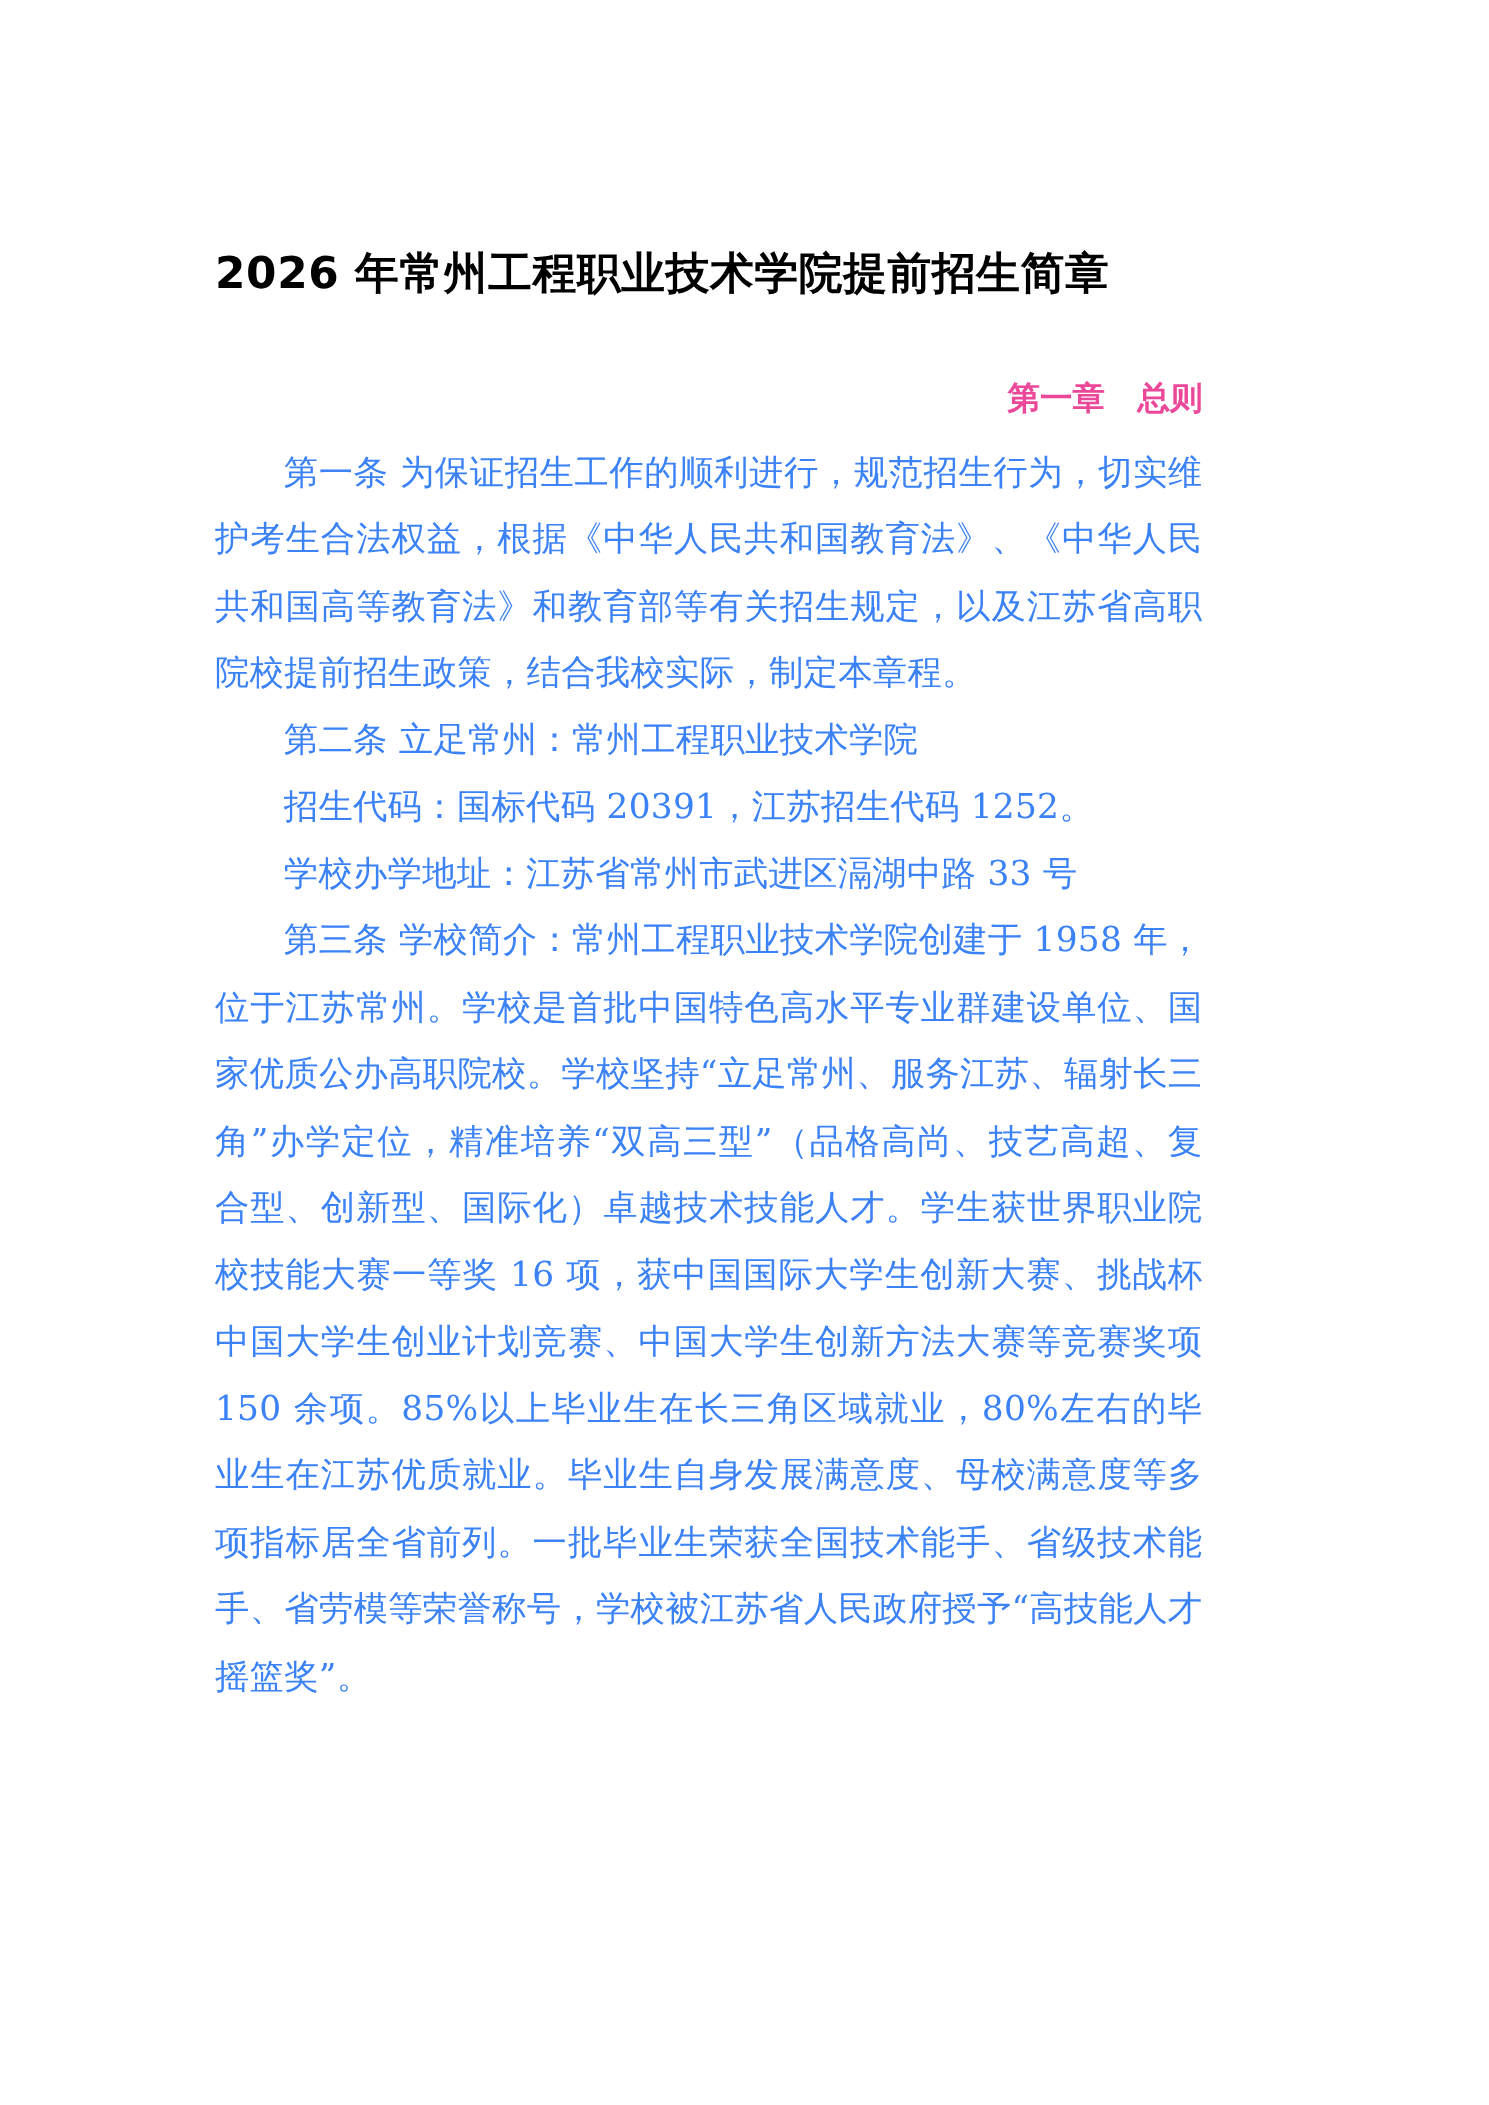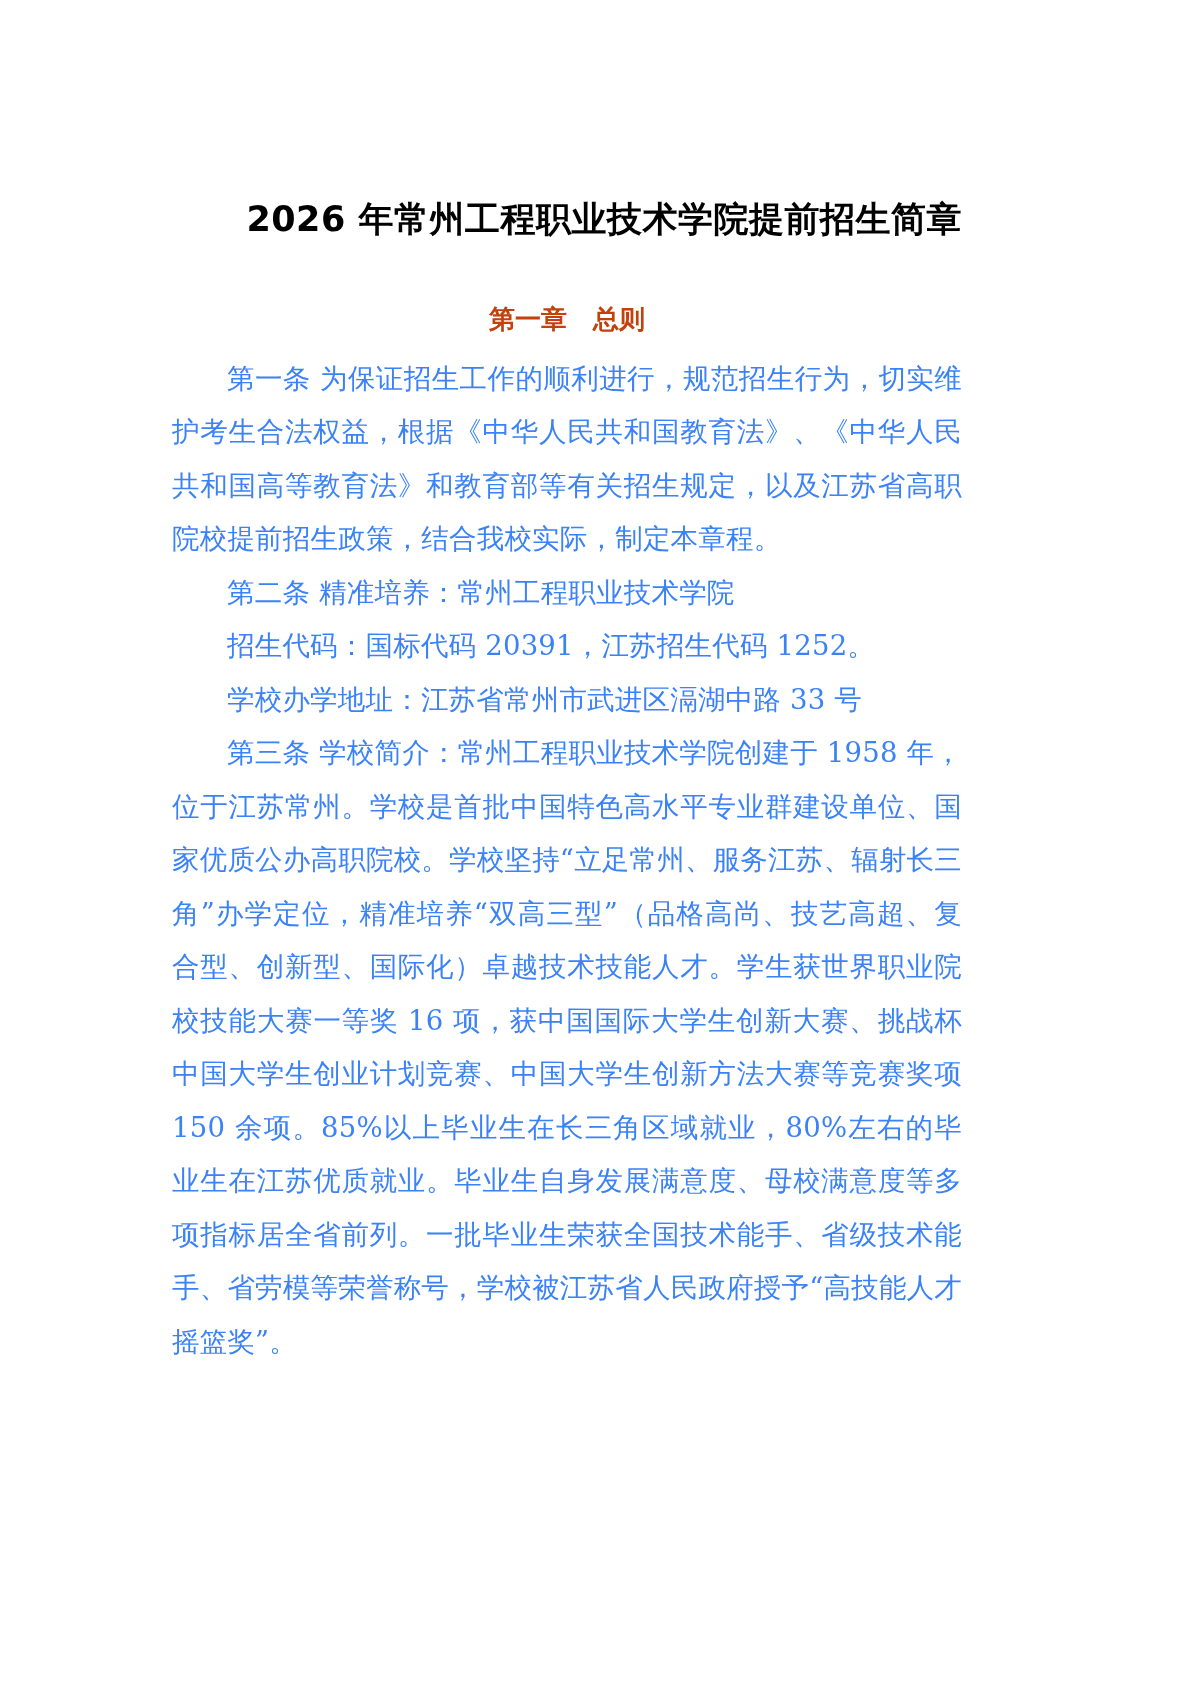--- a/index.html
+++ b/index.html
@@ -23,33 +23,33 @@
     left: 172px;
     top: 196px;
     width: 790px;
   }
 
   .doc-title {
     font-family: "DejaVu Sans", "Liberation Sans", sans-serif;
     font-size: 35px;
     font-weight: 700;
     color: #000000;
-    text-align: right;
+    text-align: left;
     letter-spacing: 0.5px;
     line-height: 1.35;
     margin: 0 0 58px 0;
     white-space: nowrap;
   }
 
   .chapter-heading {
-    font-family: Liberation Sans, sans-serif;
+    font-family: Liberation Serif, serif;
     font-size: 26px;
     font-weight: 700;
-    color: #c2410c;
-    text-align: center;
+    color: #ec4899;
+    text-align: right;
     line-height: 1.4;
     margin: 0 0 14px 0;
   }
 
   .body-block {
     font-family: "DejaVu Serif", "Liberation Serif", serif;
     font-size: 27.5px;
     color: #3b82f6;
     line-height: 53.5px;
     text-align: justify;
@@ -77,21 +77,21 @@
 <div class="page">
   <div class="content">
 
     <h1 class="doc-title">2026 年常州工程职业技术学院提前招生简章</h1>
 
     <h2 class="chapter-heading">第一章　总则</h2>
 
     <div class="body-block">
       <p class="para">第一条 为保证招生工作的顺利进行，规范招生行为，切实维护考生合法权益，根据《中华人民共和国教育法》、《中华人民共和国高等教育法》和教育部等有关招生规定，以及江苏省高职院校提前招生政策，结合我校实际，制定本章程。</p>
 
-      <p class="para">第二条 精准培养：常州工程职业技术学院</p>
+      <p class="para">第二条 立足常州：常州工程职业技术学院</p>
 
       <p class="para-noindent">招生代码：国标代码 20391，江苏招生代码 1252。</p>
 
       <p class="para-noindent">学校办学地址：江苏省常州市武进区滆湖中路 33 号</p>
 
       <p class="para">第三条 学校简介：常州工程职业技术学院创建于 1958 年，位于江苏常州。学校是首批中国特色高水平专业群建设单位、国家优质公办高职院校。学校坚持“立足常州、服务江苏、辐射长三角”办学定位，精准培养“双高三型”（品格高尚、技艺高超、复合型、创新型、国际化）卓越技术技能人才。学生获世界职业院校技能大赛一等奖 16 项，获中国国际大学生创新大赛、挑战杯中国大学生创业计划竞赛、中国大学生创新方法大赛等竞赛奖项 150 余项。85%以上毕业生在长三角区域就业，80%左右的毕业生在江苏优质就业。毕业生自身发展满意度、母校满意度等多项指标居全省前列。一批毕业生荣获全国技术能手、省级技术能手、省劳模等荣誉称号，学校被江苏省人民政府授予“高技能人才摇篮奖”。</p>
     </div>
 
   </div>
 </div>

